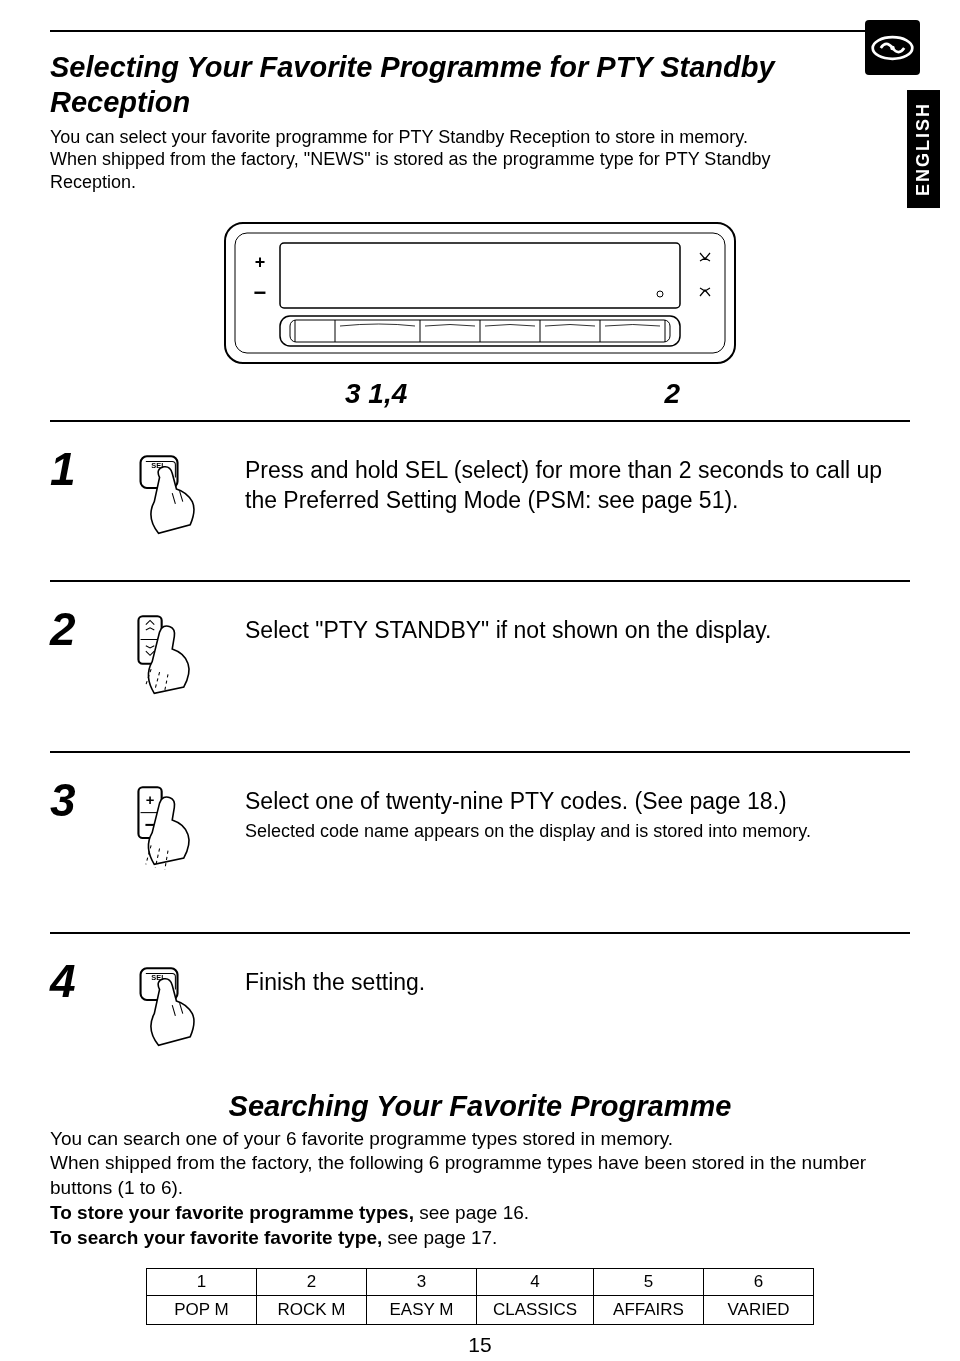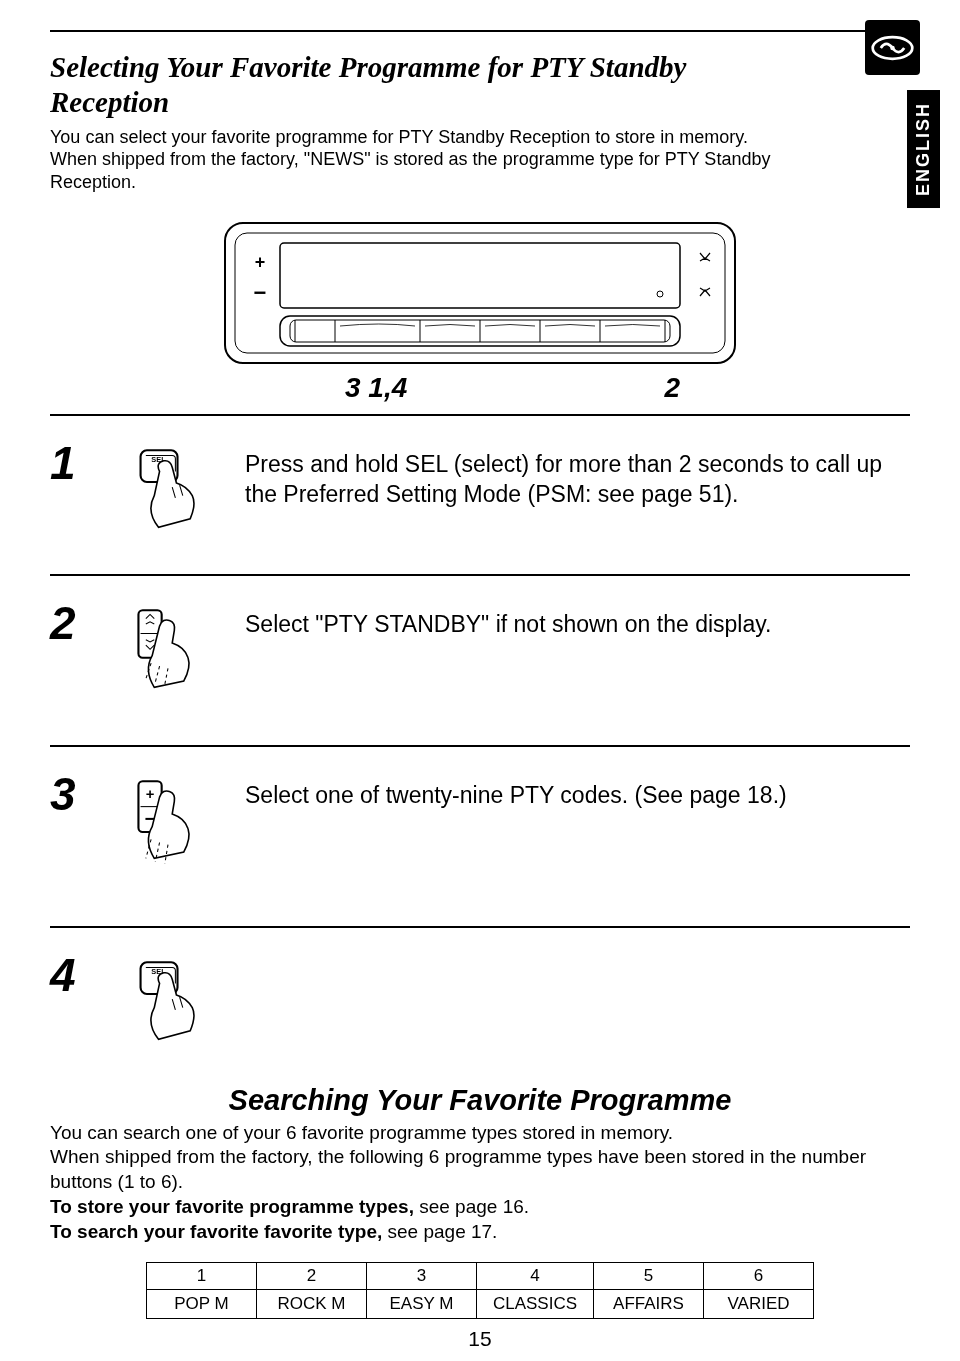--- a/index.html
+++ b/index.html
@@ -32,21 +32,21 @@
       border: none;
       border-top: 2px solid #000;
       margin-bottom: 18px;
     }
     .title {
       font-size: 29px;
       font-weight: bold;
       font-style: italic;
       line-height: 1.2;
       margin-bottom: 6px;
-      font-family: Liberation Serif, serif;
+      font-family: Liberation Sans, sans-serif;
       max-width: 750px;
     }
     .intro {
       font-size: 18px;
       line-height: 1.25;
       max-width: 770px;
     }
     .lang-tab {
       position: absolute;
       right: -30px;
@@ -63,20 +63,21 @@
     }
     .device-diagram {
       margin: 25px auto 10px auto;
       width: 520px;
     }
     .device-numbers {
       display: flex;
       font-size: 28px;
       font-weight: bold;
       font-style: italic;
+      margin-top: 6px;
       padding: 0 30px 0 45px;
     }
     .device-numbers .n1 { flex: 0 0 auto; margin-left: 80px; }
     .device-numbers .n2 { flex: 1 1 auto; text-align: right; margin-right: 30px; }
     .sep-rule {
       border: none;
       border-top: 2px solid #000;
       margin: 6px 0;
     }
     .step-row {
@@ -244,36 +245,38 @@
       <text x="19" y="46" font-size="18" text-anchor="middle" font-weight="bold">−</text>
       <line x1="10" y1="29" x2="28" y2="29" stroke="#000" stroke-width="1"></line>
 
       <path d="M 28 20 q 3 -8 10 -5 q 5 2 4 9 l -2 12 q 12 4 15 14 q 3 9 -4 22 l -28 6 q -10 -16 -2 -30 z" fill="#fff" stroke="#000" stroke-width="1.5"></path>
 
       <path d="M 20 60 l -5 18 M 28 63 l -4 18 M 36 65 l -3 18" fill="none" stroke="#000" stroke-width="1" stroke-dasharray="3,3"></path>
     </svg>
   </div>
   <div class="step-text">
     <span>Select one of twenty-nine PTY codes. (See page 18.)</span>
+    <div class="small">Selected code name appears on the display and is stored into memory.</div>
   </div>
 </div>
 
 <hr class="sep-rule">
 
 <div class="step-row">
   <div class="step-num">4</div>
   <div class="step-icon">
     <svg class="hand-svg" viewBox="0 0 90 90">
       <rect x="10" y="5" width="35" height="30" rx="6" fill="none" stroke="#000" stroke-width="2"></rect>
       <path d="M 15 10 h 25 q 3 0 3 3 v 12" fill="none" stroke="#000" stroke-width="1"></path>
       <text x="27" y="16" font-size="7" text-anchor="middle" font-weight="bold">SEL</text>
       <path d="M 28 25 q -4 -8 4 -10 q 6 -1 8 6 l 4 15 q 10 3 15 12 q 4 8 -2 22 l -30 8 q -12 -15 -4 -30 z" fill="#fff" stroke="#000" stroke-width="1.5"></path>
       <path d="M 40 40 l 3 10 M 47 38 l 3 10" fill="none" stroke="#000" stroke-width="1"></path>
     </svg>
   </div>
+  <div class="step-text">Finish the setting.</div>
 </div>
 
 <h2 class="sub-title">Searching Your Favorite Programme</h2>
 <p class="search-intro">You can search one of your 6 favorite programme types stored in memory.</p>
 <p class="search-intro">When shipped from the factory, the following 6 programme types have been stored in the number buttons (1 to 6).</p>
 <p class="search-intro">
   <span class="bold">To store your favorite programme types,</span><span> see page 16.</span>
 </p>
 <p class="search-intro">
   <span class="bold">To search your favorite favorite type,</span><span> see page 17.</span>

